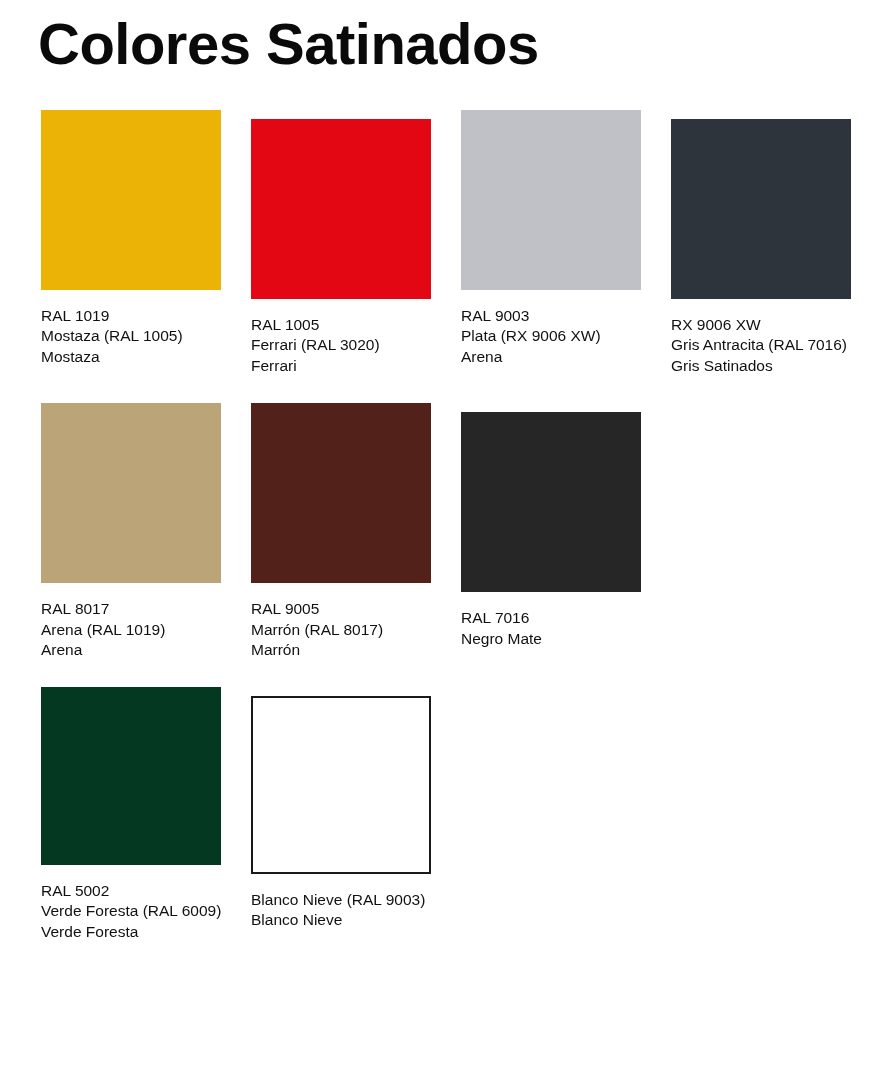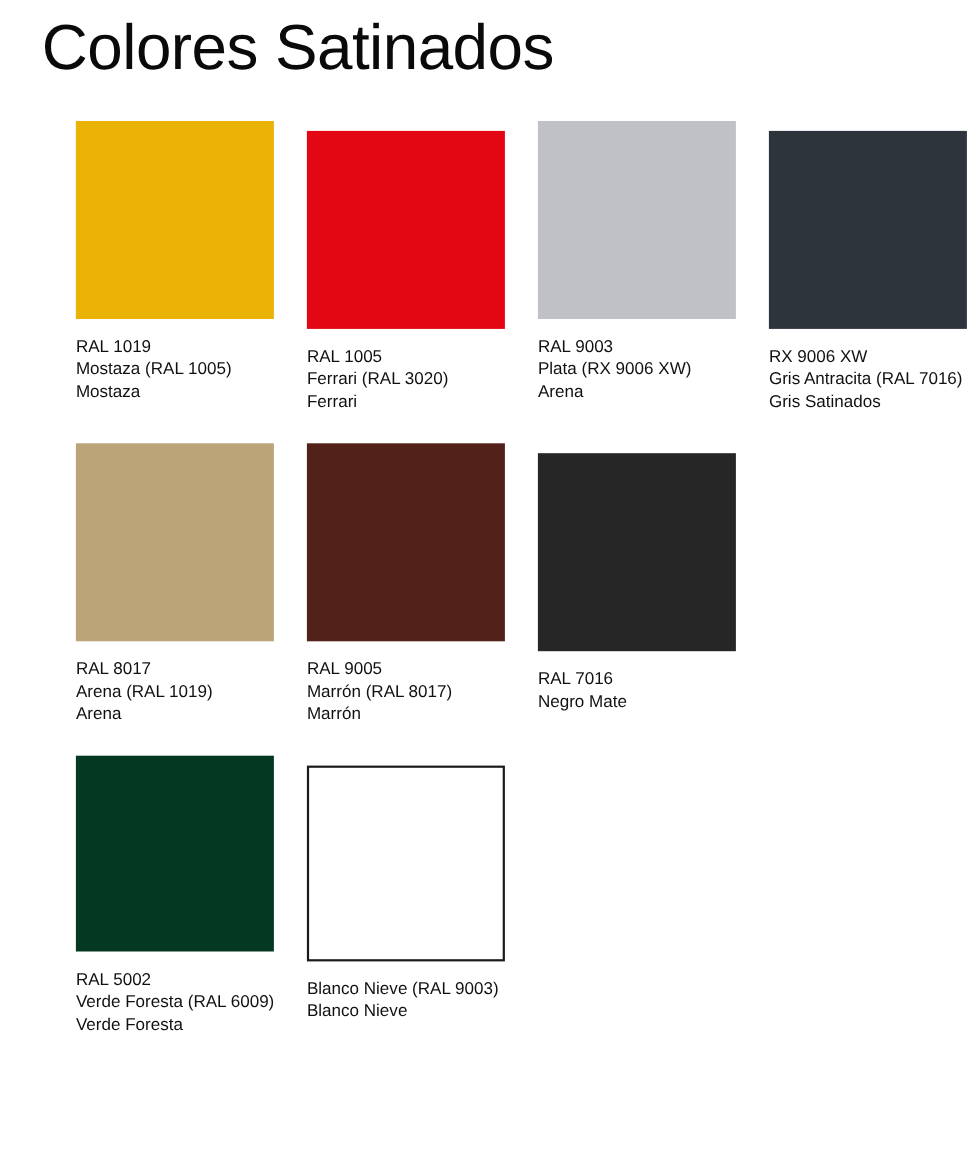--- a/index.html
+++ b/index.html
@@ -22,32 +22,31 @@
     height: 1066px;
     box-sizing: border-box;
   }
 
   .page-title {
     position: absolute;
     left: 38px;
     top: 14px;
     font-size: 58px;
     line-height: 1.05;
-    font-weight: 400;
+    font-weight: 700;
     letter-spacing: -0.5px;
     color: #0a0a0a;
     white-space: nowrap;
   }
 
   .grid {
     position: absolute;
     left: 0;
     top: 110px;
     width: 706px;
-    padding-left: 28px;
   }
 
   .swatch-row {
     display: flex;
     width: 891px;
     align-items: flex-start;
   }
 
   .swatch-cell {
     width: 210px;

